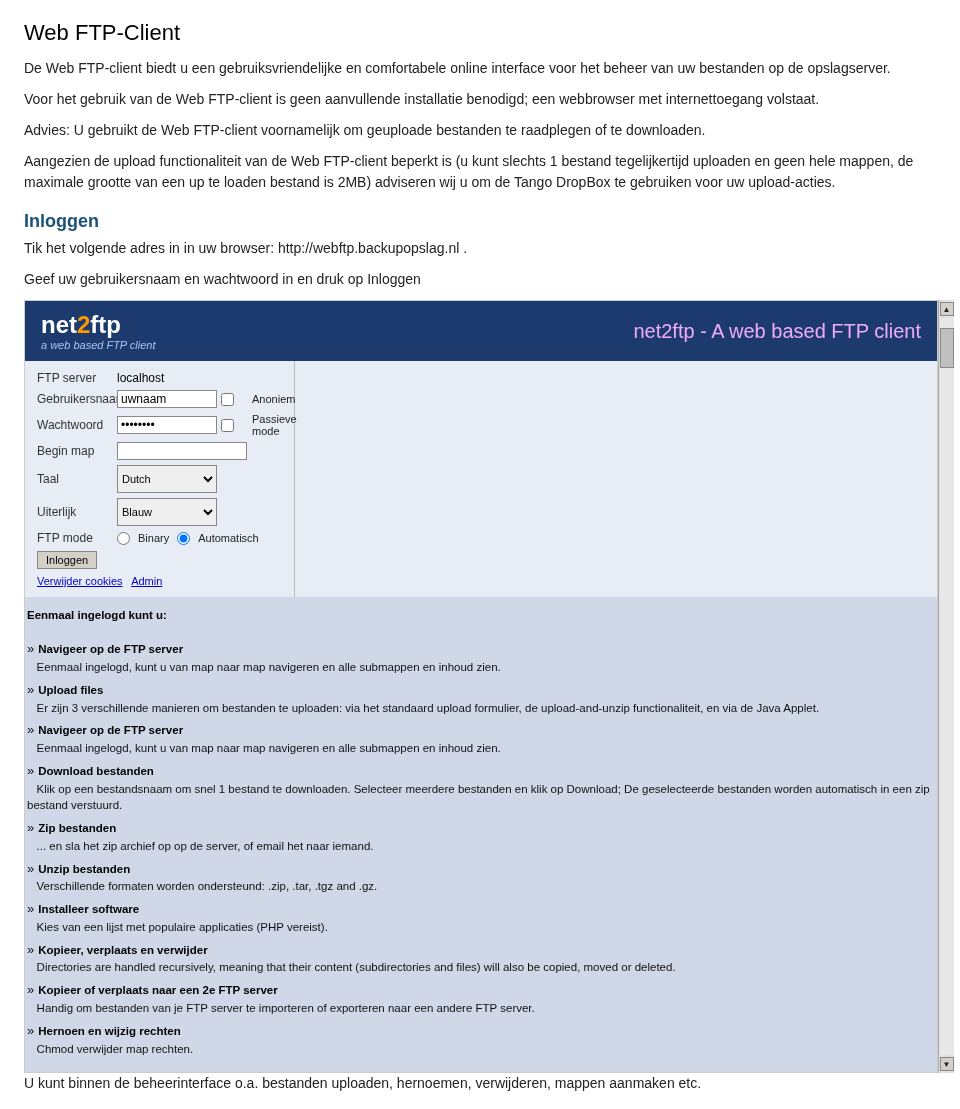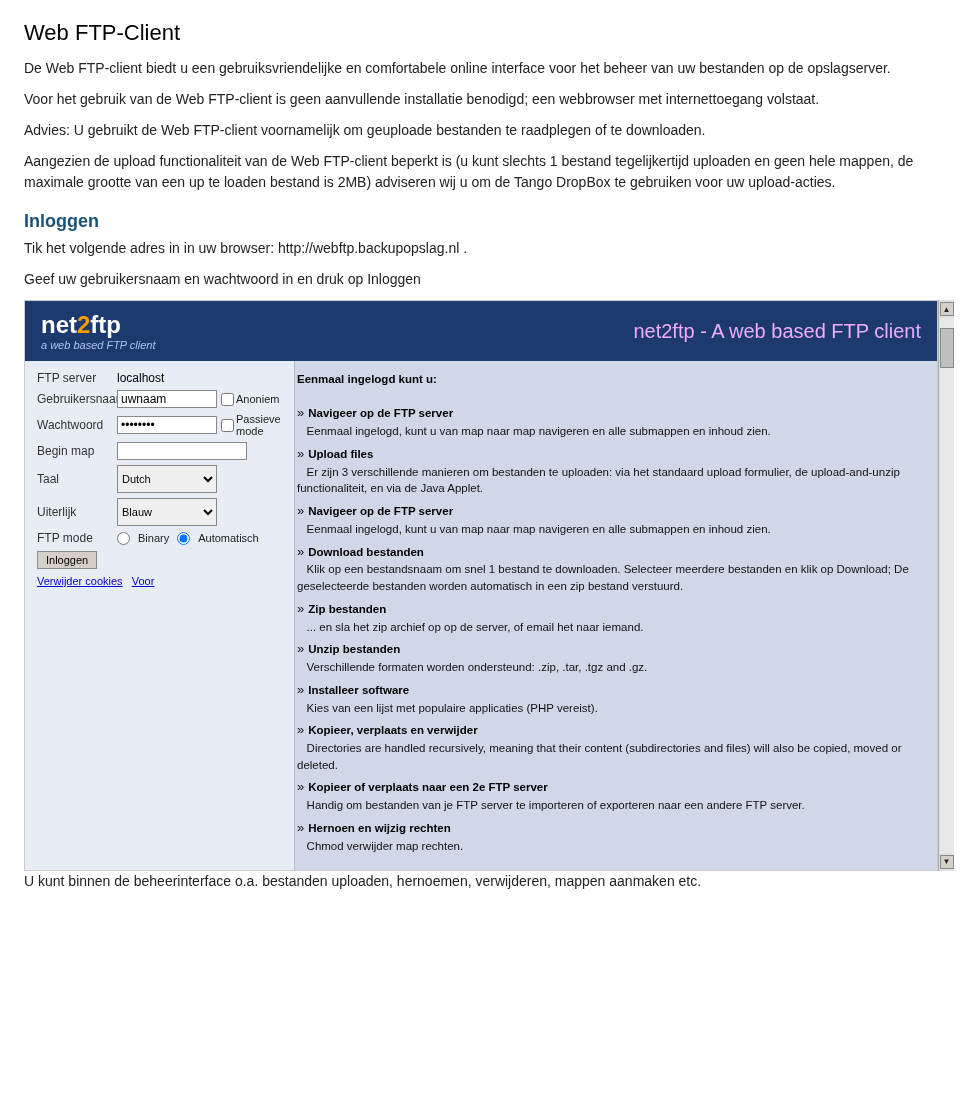--- a/index.html
+++ b/index.html
@@ -67,21 +67,21 @@
       color: #aac4f0;
       font-style: italic;
     }
     .net2ftp-title-right {
       font-size: 20px;
       color: #f0abfc;
     }
     
     .net2ftp-body {
       display: flex;
-      flex-direction: row;
+      flex-direction: column;
       background: #e8edf5;
     }
     
     .net2ftp-form {
       width: 270px;
       background: #e8edf5;
       padding: 10px 12px;
       border-right: 1px solid #bbb;
       font-size: 12px;
     }
@@ -114,21 +114,21 @@
       background: #fff;
     }
     .checkbox-row {
       display: flex;
       flex-direction: column;
       margin-left: 4px;
     }
     .checkbox-item {
       display: flex;
       align-items: center;
-      gap: 2px;
+      gap: 18px;
       font-size: 11px;
     }
     .select-field {
       width: 100px;
       height: 28px;
       font-size: 11px;
       border: 1px solid #888;
     }
     .radio-row {
       display: flex;
@@ -310,21 +310,21 @@
           </div>
         </div>
 
         <div class="form-footer">
           <button class="btn-inloggen">Inloggen</button>
         </div>
 
         <div style="margin-top:6px; font-size:11px;">
           <span class="footer-links">Verwijder cookies</span>
           &nbsp;
-          <span class="footer-links">Voor</span>
+          <span class="footer-links">Admin</span>
         </div>
       </div>
 
       <div class="net2ftp-info">
         <div class="info-bold">Eenmaal ingelogd kunt u:</div>
         <br>
         <div class="info-item">
           <span class="bullet">»</span><span class="info-bold">Navigeer op de FTP server</span><br>
           &nbsp;&nbsp;&nbsp;Eenmaal ingelogd, kunt u van map naar map navigeren en alle submappen en inhoud zien.
         </div>

